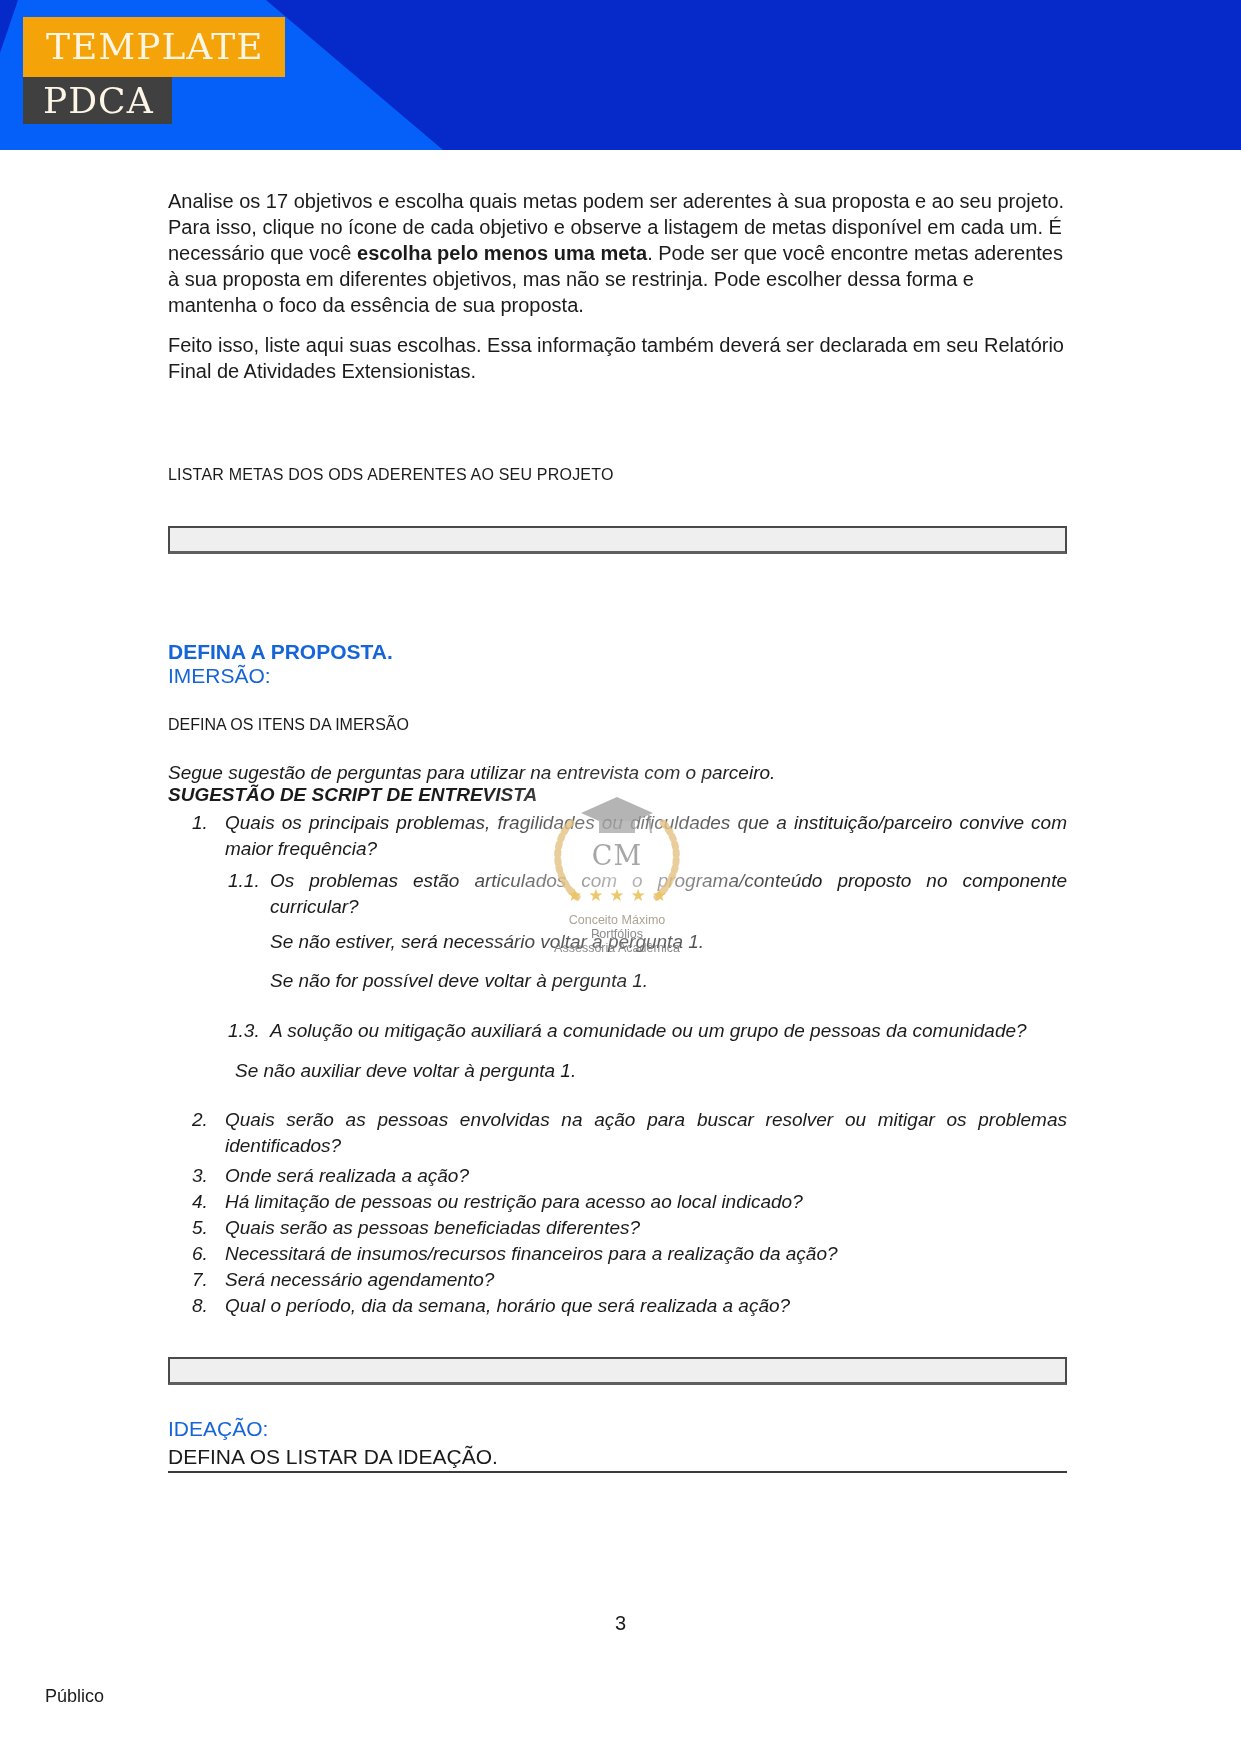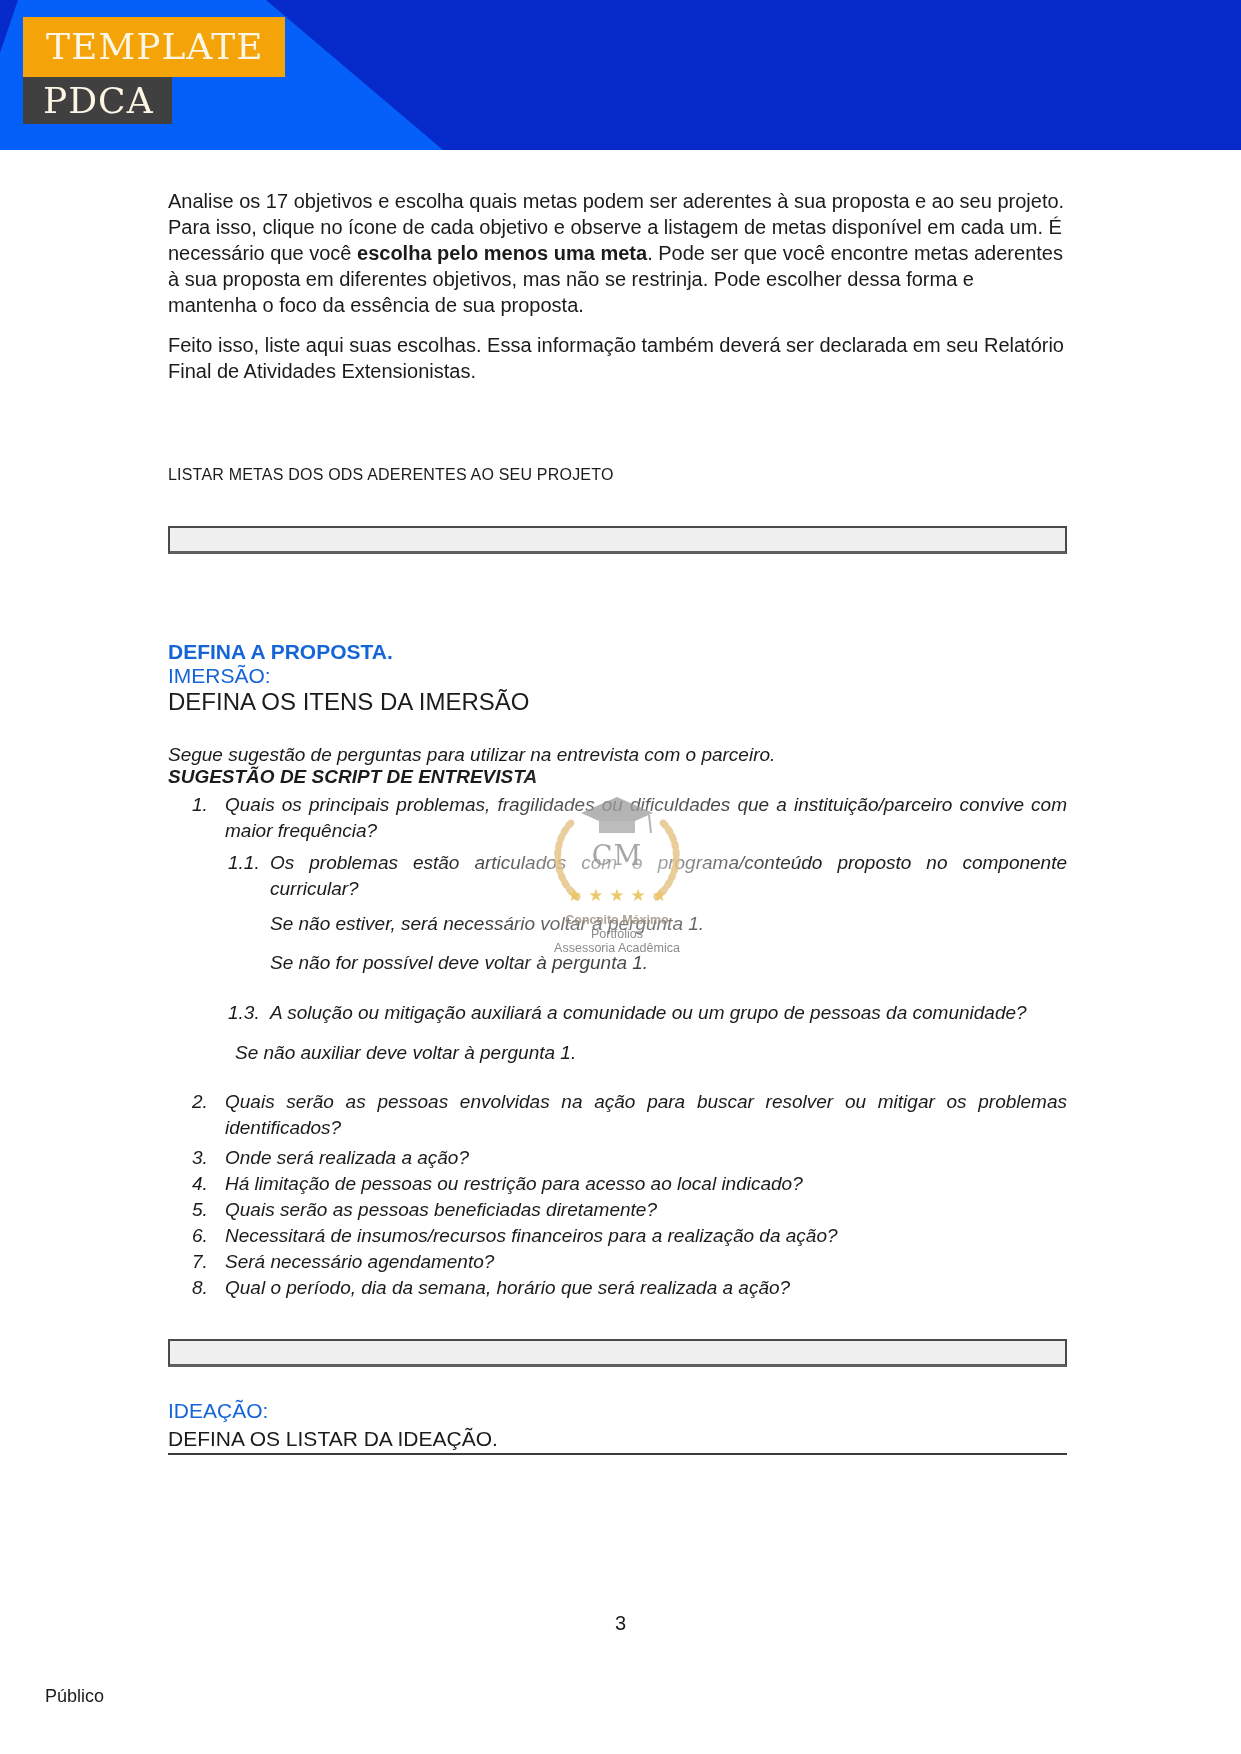--- a/index.html
+++ b/index.html
@@ -43,21 +43,21 @@
 
   .h-caps { margin-top:78px; font-size:16px; line-height:26px; letter-spacing:0.2px; }
   .field-bar {
     margin-top:38px; width:899px; height:28px; background:#EFEFEF;
     border:2px solid #4A4A4A; border-bottom:3px solid #5f5f5f;
   }
   .field-bar.second { margin-top:38px; }
 
   .h-blue-bold { margin-top:86px; font-size:21px; font-weight:bold; color:#1565D9; }
   .h-blue { font-size:21px; color:#1565D9; }
-  .h-sub { font-size:24px; }
+  .h-sub { margin-top:28px; font-size:16px; }
 
   .script-intro { margin-top:28px; font-size:19px; line-height:22px; font-style:italic; }
   .script-title { font-size:19px; line-height:22px; font-style:italic; font-weight:bold; }
 
   .q { position:relative; font-style:italic; font-size:19px; line-height:26px; }
   .q .num { position:absolute; left:24px; top:0; }
   .q.l1 { padding-left:57px; }
   .q.l2 { padding-left:102px; }
   .q.l2 .num { left:60px; }
   .q.just { text-align:justify; }
@@ -83,21 +83,21 @@
     position:absolute; left:430px; top:755px; width:390px; height:240px; z-index:4;
     background:radial-gradient(ellipse at center, rgba(255,255,255,0.72) 0%, rgba(255,255,255,0.0) 72%);
     pointer-events:none;
   }
   .watermark {
     position:absolute; left:477px; top:793px; width:280px; z-index:5;
     text-align:center; pointer-events:none;
   }
   .wm-lines { margin-top:-2px; }
   .wm-line { font-size:12.5px; line-height:14px; color:rgba(125,125,125,0.9); }
-  .wm-line.first { color:rgba(150,140,120,0.8);font-weight:bold; }
+  .wm-line.first { color:rgba(150,140,120,0.8); }
 
   
   .page-number { position:absolute; top:1612px; left:0; width:1241px; text-align:center; font-size:20px; z-index:1; }
   .classification { position:absolute; top:1686px; left:45px; font-size:18px; z-index:1; }
 </style>
 </head>
 <body>
 
 <div class="page">
 
@@ -160,21 +160,21 @@
     <div class="q l1 q3">
       <span class="num">3.</span>
       <span>Onde será realizada a ação?</span>
     </div>
     <div class="q l1">
       <span class="num">4.</span>
       <span>Há limitação de pessoas ou restrição para acesso ao local indicado?</span>
     </div>
     <div class="q l1">
       <span class="num">5.</span>
-      <span>Quais serão as pessoas beneficiadas diretamente?</span>
+      <span>Quais serão as pessoas beneficiadas diferentes?</span>
     </div>
     <div class="q l1">
       <span class="num">6.</span>
       <span>Necessitará de insumos/recursos financeiros para a realização da ação?</span>
     </div>
     <div class="q l1">
       <span class="num">7.</span>
       <span>Será necessário agendamento?</span>
     </div>
     <div class="q l1">

